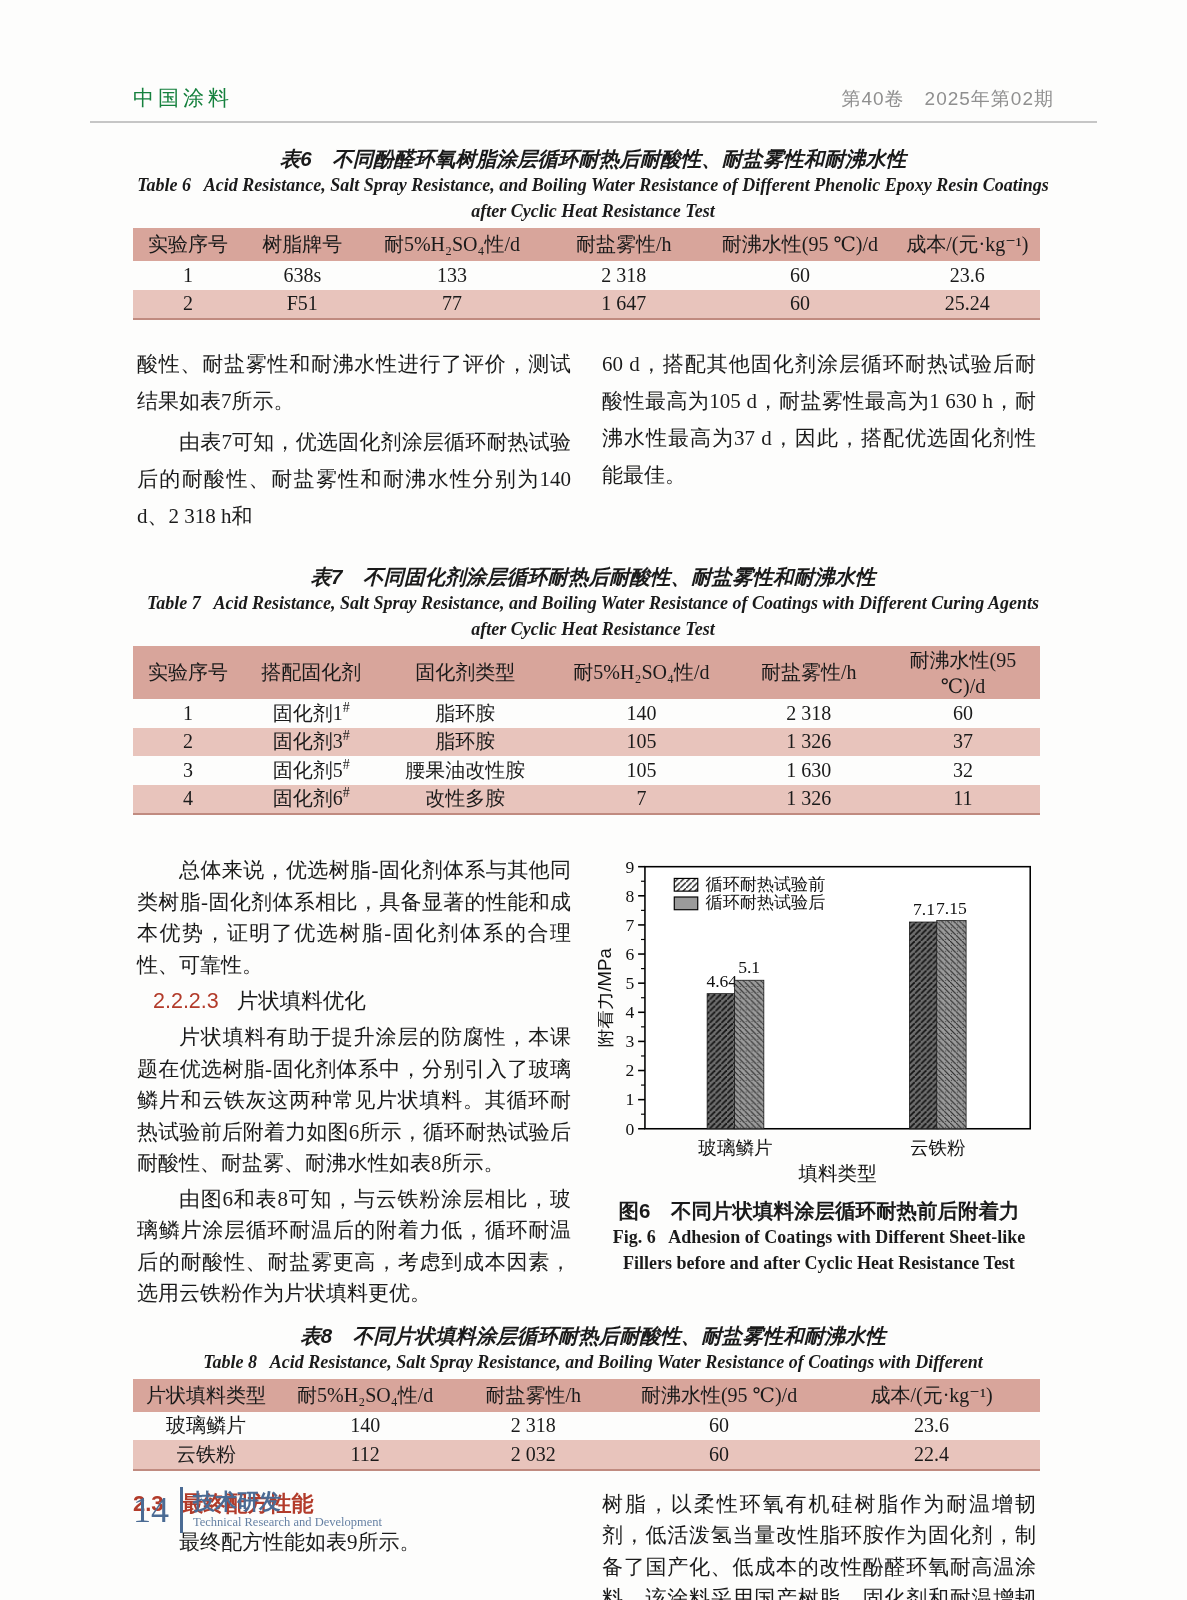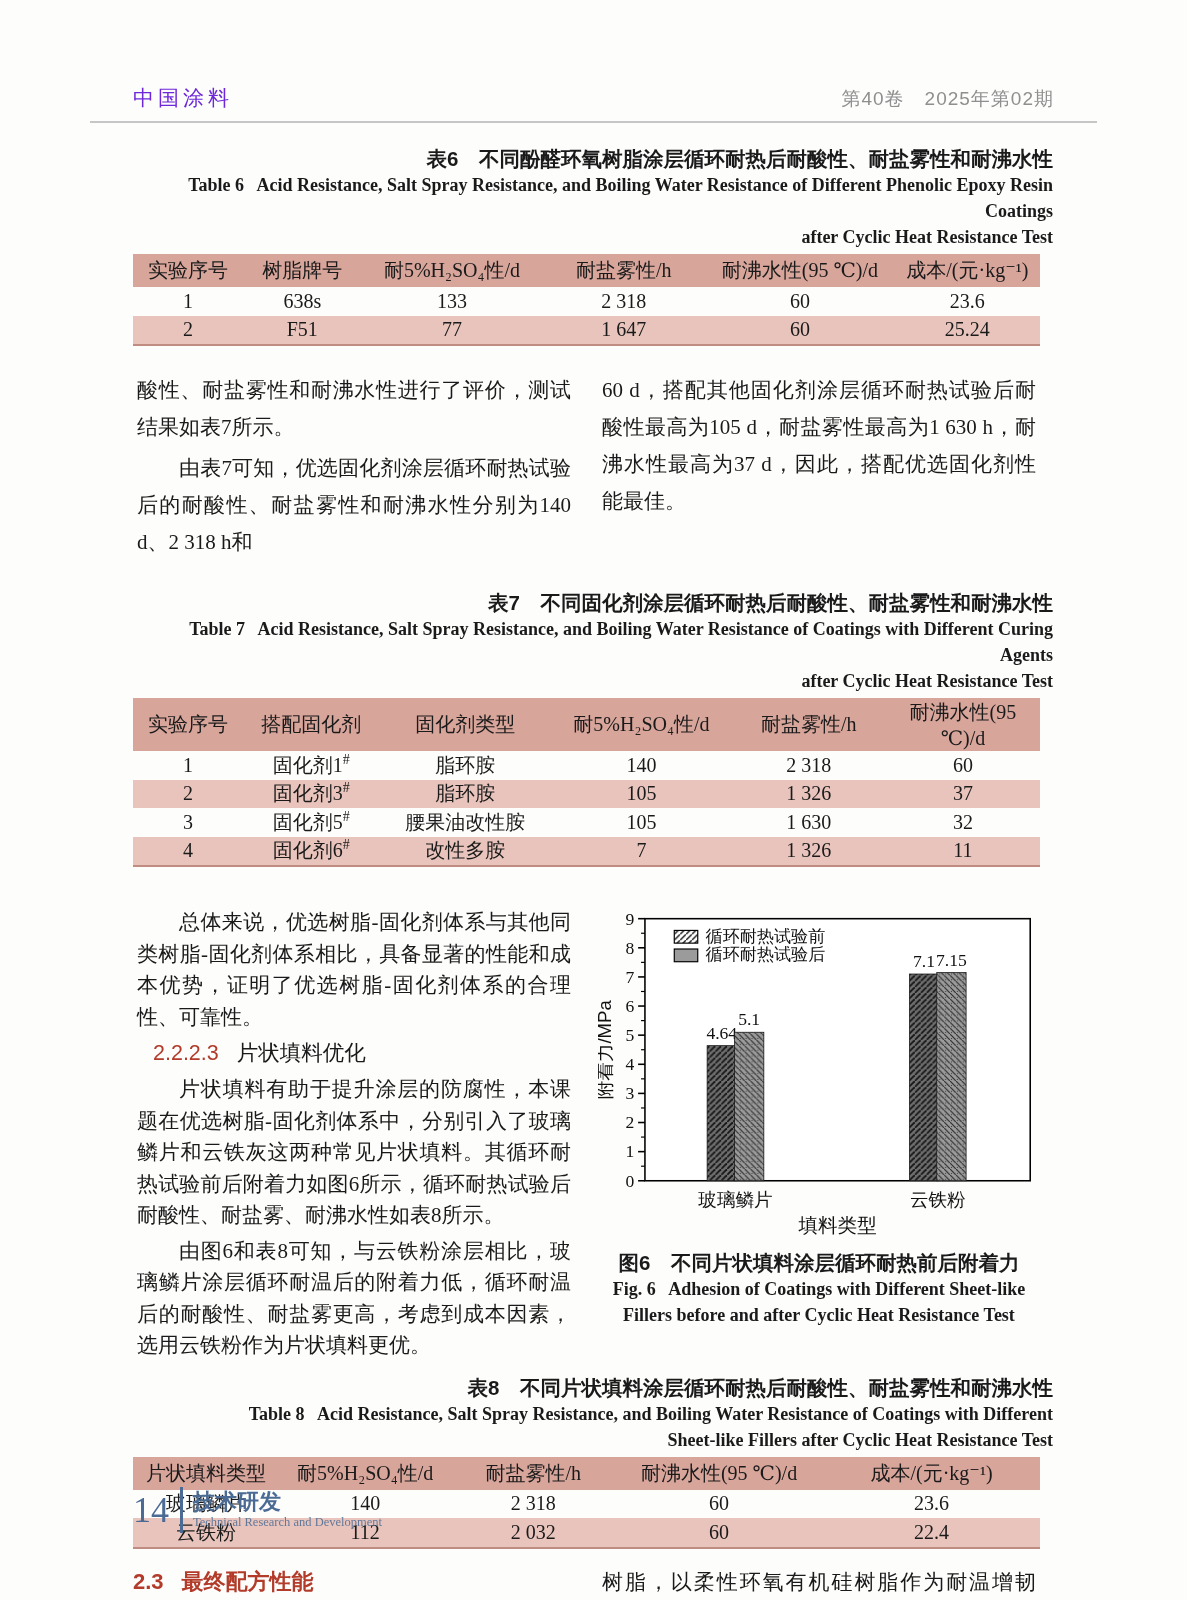--- a/index.html
+++ b/index.html
@@ -6,25 +6,25 @@
   body{
     width:1187px;height:1600px;overflow:hidden;position:relative;
     background:#fdfdfc;color:#1a1a1a;
     font-family:"Liberation Serif","DejaVu Serif",serif;
   }
   .page{position:relative;width:1187px;height:1600px;}
 
   
   .page-header{margin:0 90px;padding-top:84px;border-bottom:2px solid #c6c6c6;padding-bottom:9px;}
   .ph-row{display:flex;justify-content:space-between;align-items:flex-end;padding:0 43px;}
-  .journal{font-size:21px;color:#6d28d9;letter-spacing:4px;font-family:"Liberation Sans","DejaVu Sans",sans-serif;}
+  .journal{font-size:21px;color:#15803d;letter-spacing:4px;font-family:"Liberation Sans","DejaVu Sans",sans-serif;}
   .volissue{font-size:19px;color:#8f8f8f;letter-spacing:1px;font-family:"Liberation Sans","DejaVu Sans",sans-serif;}
 
   
-  .caption{margin:22px 134px 4px 133px;text-align:right;}
+  .caption{margin:22px 134px 4px 133px;text-align:center;font-style:italic;}
   .cap-zh{font-family:"Liberation Sans","DejaVu Sans",sans-serif;font-weight:bold;font-size:20.5px;line-height:27px;white-space:pre-wrap;}
   .cap-en{font-weight:bold;font-size:18px;line-height:26px;white-space:pre-wrap;}
 
   
   table.data-table{
     width:907px;margin:4px 147px 0 133px;border-collapse:collapse;
     border-bottom:2.5px solid #c08b80;table-layout:fixed;
   }
   table.data-table th{
     background:var(--hdr-bg,#d8a59b);font-weight:normal;font-size:20px;height:31px;
@@ -245,21 +245,20 @@
         <div class="cap-zh">图6　不同片状填料涂层循环耐热前后附着力</div>
         <div class="cap-en">Fig. 6   Adhesion of Coatings with Different Sheet-like</div>
         <div class="cap-en">Fillers before and after Cyclic Heat Resistance Test</div>
       </div>
     </div>
   </div>
 
   <div class="caption" style="margin-top:8px;">
     <div class="cap-zh">表8　不同片状填料涂层循环耐热后耐酸性、耐盐雾性和耐沸水性</div>
     <div class="cap-en">Table 8   Acid Resistance, Salt Spray Resistance, and Boiling Water Resistance of Coatings with Different</div>
-    <div class="cap-en">Sheet-like Fillers after Cyclic Heat Resistance Test</div>
   </div>
   <table class="data-table" data-table="table8">
       <thead>
         <tr>
           <th style="width: 16%; margin-top: 30px;">片状填料类型</th>
           <th style="width: 19%;">耐5%H₂SO₄性/d</th>
           <th style="width: 18%;">耐盐雾性/h</th>
           <th style="width: 23%;">耐沸水性(95 ℃)/d</th>
           <th style="width: 24%;">成本/(元·kg⁻¹)</th>
         </tr>

